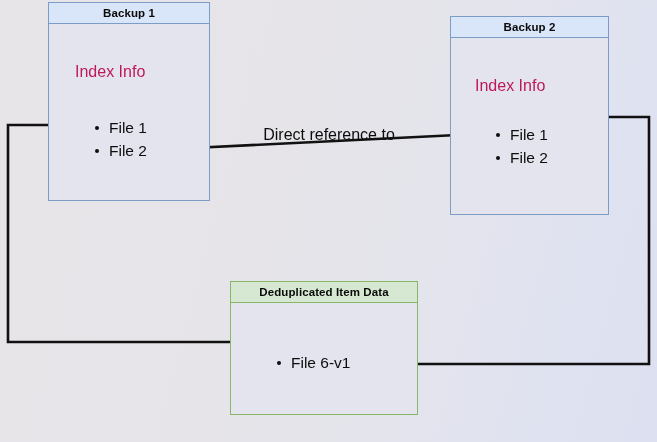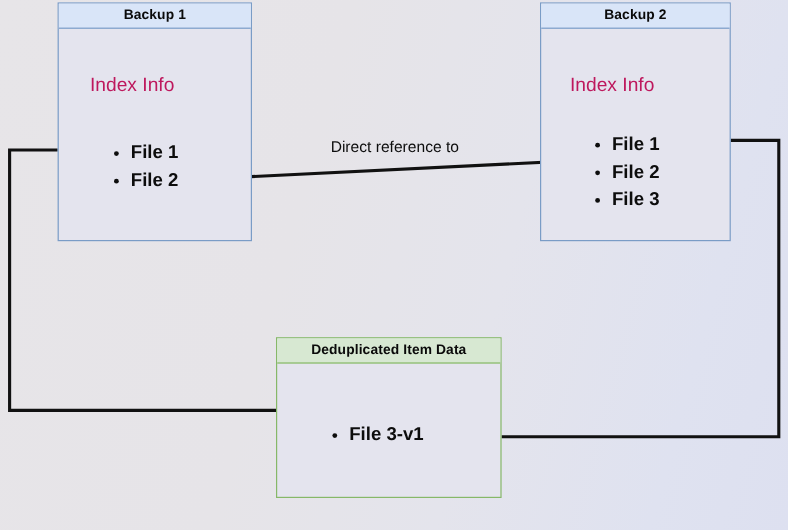--- a/index.html
+++ b/index.html
@@ -72,21 +72,20 @@
     position: absolute;
     font-size: 16px;
     color: #be185d;
     white-space: nowrap;
   }
   ul.item-list {
     position: absolute;
     list-style: none;
     margin: 0;
     padding: 0;
-    font-weight: bold;
   }
   ul.item-list li {
     position: relative;
     font-size: 15.5px;
     line-height: 23px;
     color: #0d0d0d;
     white-space: nowrap;
     padding-left: 15px;
   }
   ul.item-list li::before {
@@ -95,38 +94,38 @@
     left: 1px;
     top: 10px;
     width: 4.4px;
     height: 4.4px;
     border-radius: 50%;
     background: #0d0d0d;
   }
 
   
   #backup1 { left: 48px; top: 2px; width: 162px; height: 199px; }
-  #backup2 { left: 450px; top: 2px; width: 159px; height: 199px; }
+  #backup2 { left: 450px; top: 16px; width: 159px; height: 199px; }
   #dedup   { left: 230px; top: 281px; width: 188px; height: 134px; }
 
   #backup1 .section-title { left: 26px; top: 39px; }
   #backup2 .section-title { left: 24px; top: 39px; }
 
   #backup1 ul.item-list { left: 45px; top: 92px; }
   #backup2 ul.item-list { left: 44px; top: 85px; }
   #dedup   ul.item-list { left: 45px; top: 48px; }
 
   
   #ref-caption {
     position: absolute;
     left: 246px;
-    top: 114px;
+    top: 126px;
     width: 166px;
     text-align: center;
-    font-size: 13px;
+    font-size: 16px;
     line-height: 17px;
     color: #0d0d0d;
   }
 </style>
 </head>
 <body>
 
 <div id="canvas">
 
   <svg class="svg-layer" viewBox="0 0 657 442" width="657" height="442">
@@ -154,30 +153,29 @@
     </div>
   </div>
 
   <div id="backup2" class="box box-blue">
     <div class="box-header box-header-blue">Backup 2</div>
     <div class="box-body">
       <div class="section-title">Index Info</div>
       <ul class="item-list">
         <li>File 1</li>
         <li>File 2</li>
-        <li>File 3</li>
       </ul>
     </div>
   </div>
 
   <div id="dedup" class="box box-green">
     <div class="box-header box-header-green">Deduplicated Item Data</div>
     <div class="box-body">
       <ul class="item-list">
-        <li>File 3-v1</li>
+        <li>File 6-v1</li>
       </ul>
     </div>
   </div>
 
   <div id="ref-caption">
     <div>Direct reference to</div>
   </div>
 
 </div>
 

